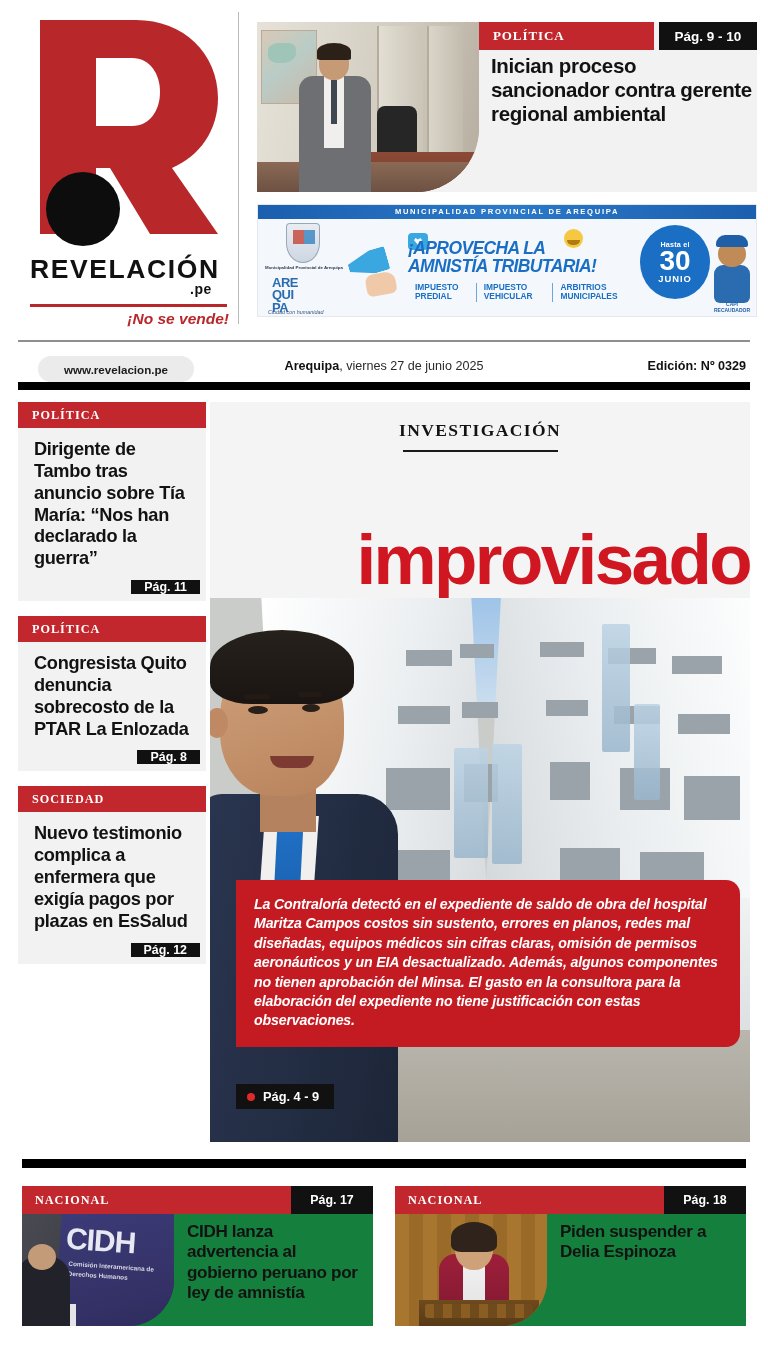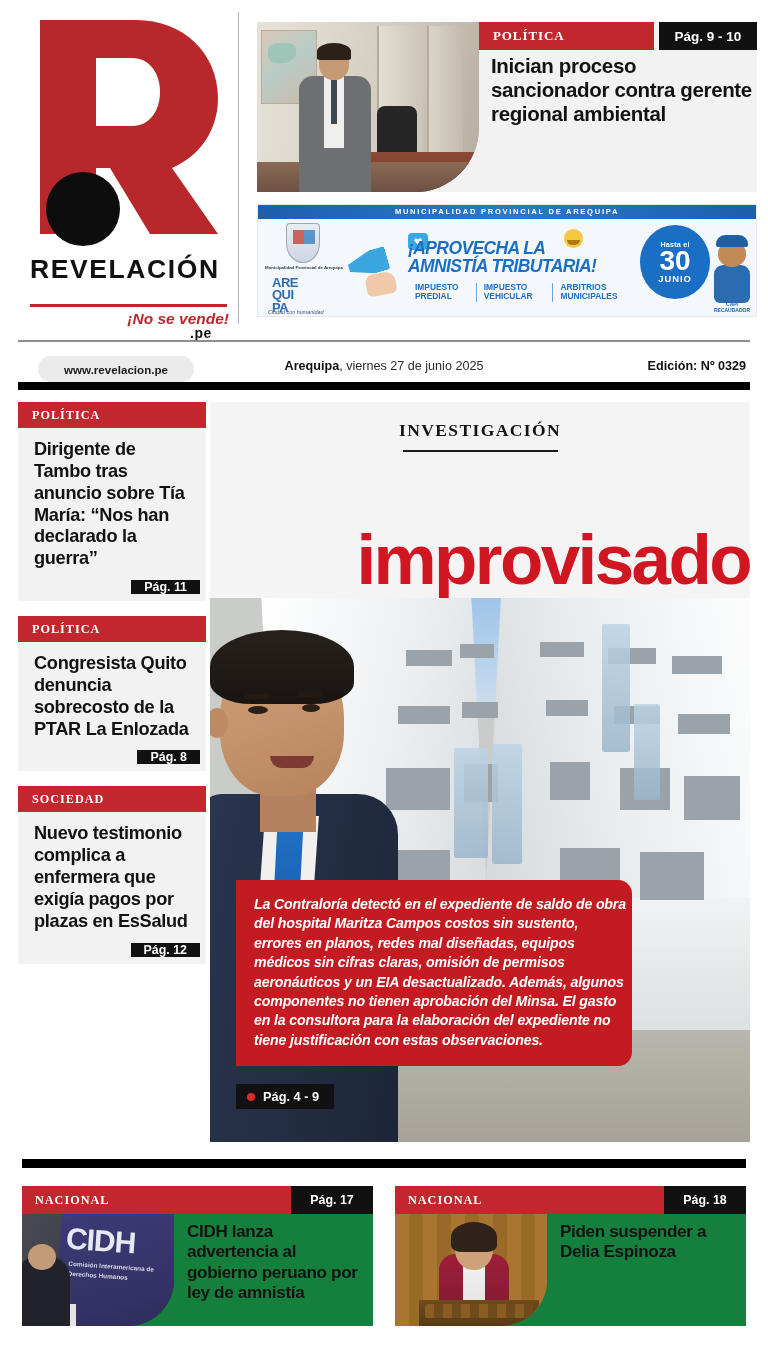--- a/index.html
+++ b/index.html
@@ -16,21 +16,21 @@
 
   .logo-block { position:absolute; left:18px; top:14px; width:215px; height:312px; }
   .logo-r { position:absolute; left:14px; top:4px; width:188px; height:218px; }
   .logo-r svg { display:block; }
   .logo-dot { position:absolute; left:28px; top:158px; width:74px; height:74px;
               background:#0d0d0d; border-radius:50%; }
   .logo-word { position:absolute; left:12px; top:240px; width:200px;
                font-size:26.5px; font-weight:700; letter-spacing:1.6px;
                color:#111; font-family:"Liberation Sans", sans-serif; }
   .logo-pe { position:absolute; left:172px; top:267px; font-size:14px;
-             font-weight:600; color:#111; letter-spacing:.5px;margin-top:44px; }
+             font-weight:600; color:#111; letter-spacing:.5px; }
   .logo-rule { position:absolute; left:12px; top:290px; width:197px; height:3px;
                background:#b8282b; }
   .logo-slogan { position:absolute; left:12px; top:296px; width:199px;
                  text-align:right; font-size:15.5px; font-weight:700;
                  font-style:italic; color:#b8282b; }
   .vert-divider { position:absolute; left:238px; top:12px; width:1px; height:312px;
                   background:#b9b9b9; }
 
   
   .topstory { position:absolute; left:257px; top:22px; width:500px; height:170px;
@@ -228,21 +228,21 @@
               background:#231a14; border-radius:3px; }
   .hm-mouth { position:absolute; left:72px; top:140px; width:44px; height:12px;
               background:#7d3a32; border-radius:0 0 16px 16px; }
   .hm-mic { position:absolute; left:126px; top:318px; width:44px; height:118px;
             background:linear-gradient(180deg,#3b3f4a,#23262e); border-radius:20px;
             transform:rotate(14deg); }
   .hm-mic-head { position:absolute; left:124px; top:310px; width:48px; height:48px;
             background:radial-gradient(circle at 35% 30%,#5a6070,#2b2f38);
             border-radius:50%; transform:rotate(14deg); }
 
-  .hero-redbox { position:absolute; left:26px; top:478px; width:396px;
+  .hero-redbox { position:absolute; left:26px; top:478px; width:504px;
                  background:#c41b22; border-radius:0 14px 14px 0;
                  padding:15px 6px 16px 18px; }
   .hero-redbox p { color:#fff; font-size:14.15px; line-height:1.37;
                    font-style:italic; font-weight:700; letter-spacing:-.15px; }
   .hero-pagebadge { position:absolute; left:26px; top:682px; background:#111;
                     color:#fff; font-size:12.8px; font-weight:700;
                     padding:5px 15px 5px 11px; display:flex; align-items:center; gap:8px; }
   .hero-dot { width:8px; height:8px; border-radius:50%; background:#e02a2a;
               display:inline-block; }
 

